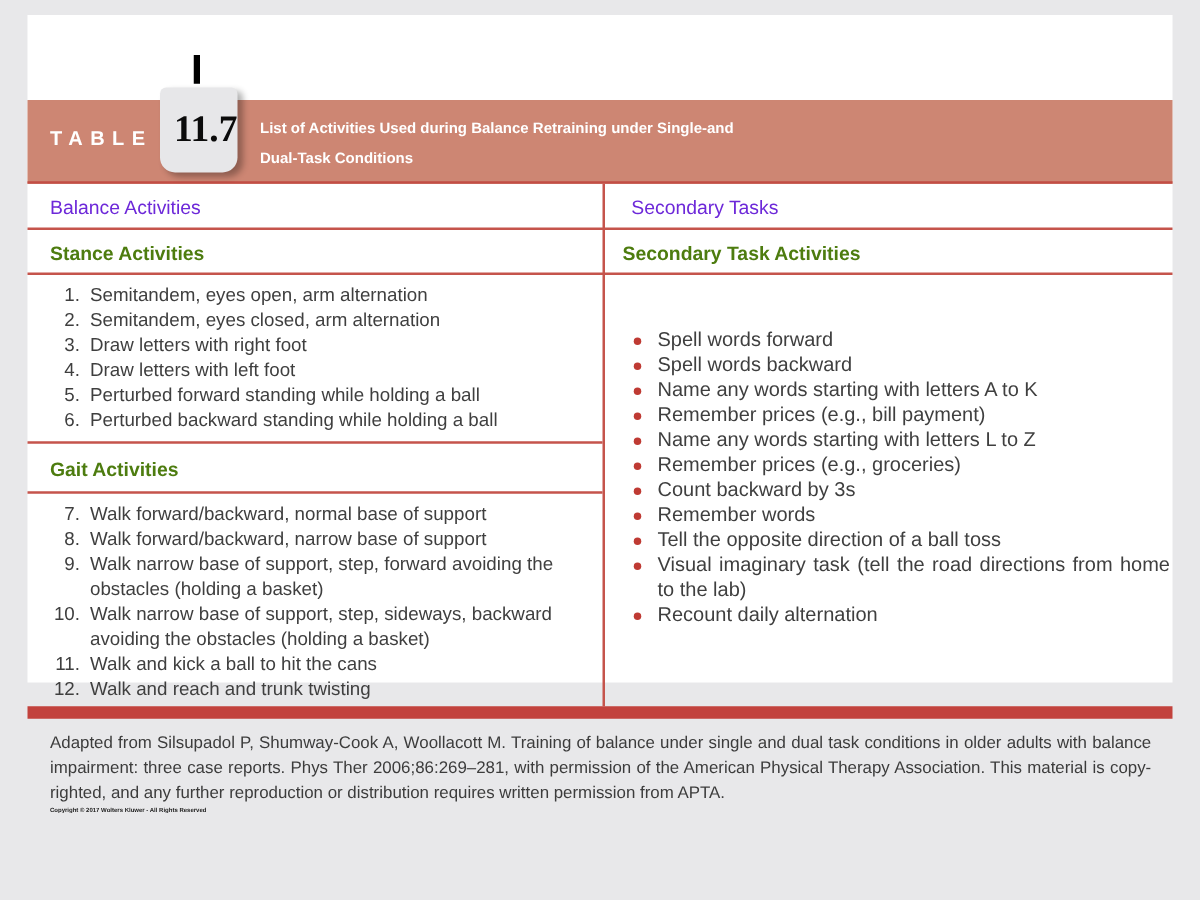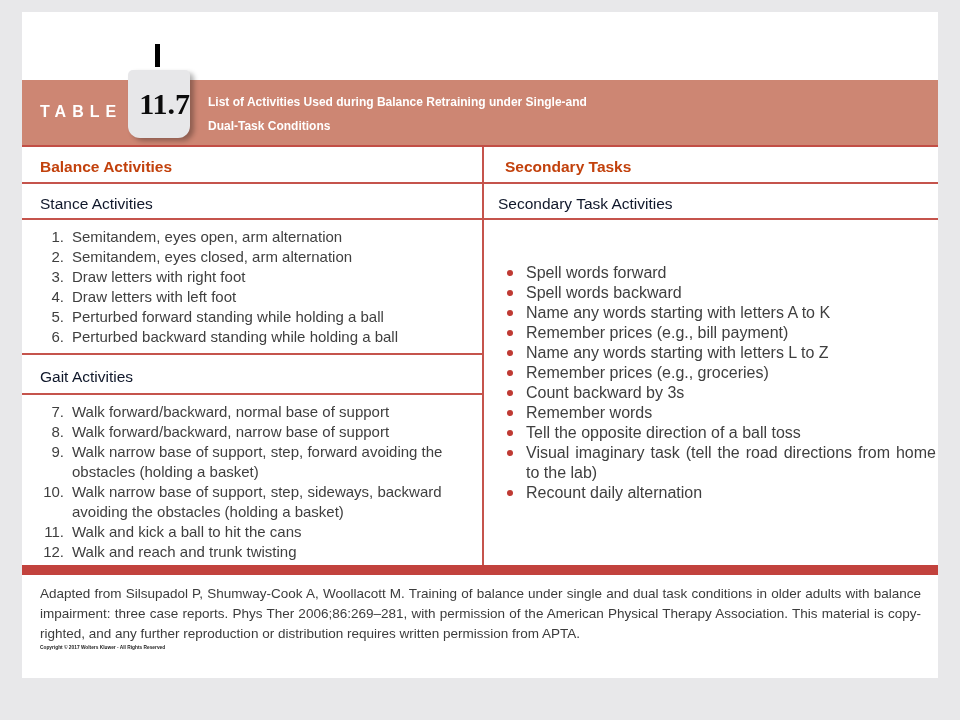--- a/index.html
+++ b/index.html
@@ -2,21 +2,21 @@
 <html><head>
 <meta charset="utf-8">
 <style>
   html,body { margin:0; padding:0; }
   body {
     width:960px; height:720px; position:relative; overflow:hidden;
     background:#e8e8ea;
     font-family:"Liberation Sans", sans-serif;
   }
   .page {
-    position:absolute; left:22px; top:12px; width:916px; height:666px;
+    position:absolute; left:22px; top:12px; width:916px; height:534px;
     background:#ffffff;
   }
   .cursor { position:absolute; left:133px; top:32px; width:5px; height:23px; background:#000; z-index:4; }
 
   .band {
     position:absolute; left:0; top:68px; width:916px; height:65px;
     background:#cd8673; border-bottom:2.5px solid #c24e45; z-index:1;
   }
   .table-label {
     position:absolute; left:18px; top:23px; color:#fff; font-weight:bold;
@@ -31,22 +31,22 @@
     z-index:3;
   }
   .band-title {
     position:absolute; left:186px; top:10px; color:#fff; font-weight:bold;
     font-size:12px; line-height:24px;
   }
 
   .hline { position:absolute; left:0; height:2px; background:#c5544c; z-index:2; }
   .vline { position:absolute; left:460px; top:135px; width:2px; height:418px; background:#c5544c; }
 
-  .col-head { position:absolute; font-size:15.5px; font-weight:bold; color:#c2410c; }
-  .sec-head { position:absolute; font-size:15.5px; font-weight:normal; color:#0f172a; }
+  .col-head { position:absolute; font-size:15.5px; font-weight:normal; color:#6d28d9; }
+  .sec-head { position:absolute; font-size:15.5px; font-weight:bold; color:#4d7c0f; }
 
   .num-list { position:absolute; left:10px; width:450px; font-size:15px; color:#3f3f3f; line-height:20px; }
   .li { display:flex; }
   .li .num { flex:0 0 32px; width:32px; text-align:right; }
   .li .txt { flex:1; margin-left:8px; padding-right:6px; }
 
   .bullet-list { position:absolute; left:460px; top:215px; width:456px; font-size:16px; color:#3f3f3f; line-height:20px;margin-top:36px; }
   .bli { display:flex; }
   .bli .dot { flex:0 0 auto; width:6px; height:6px; border-radius:50%; background:#bf3a33; margin:7px 13px 0 25px; }
   .bli .txt { flex:1; text-align:justify; padding-right:2px; }

